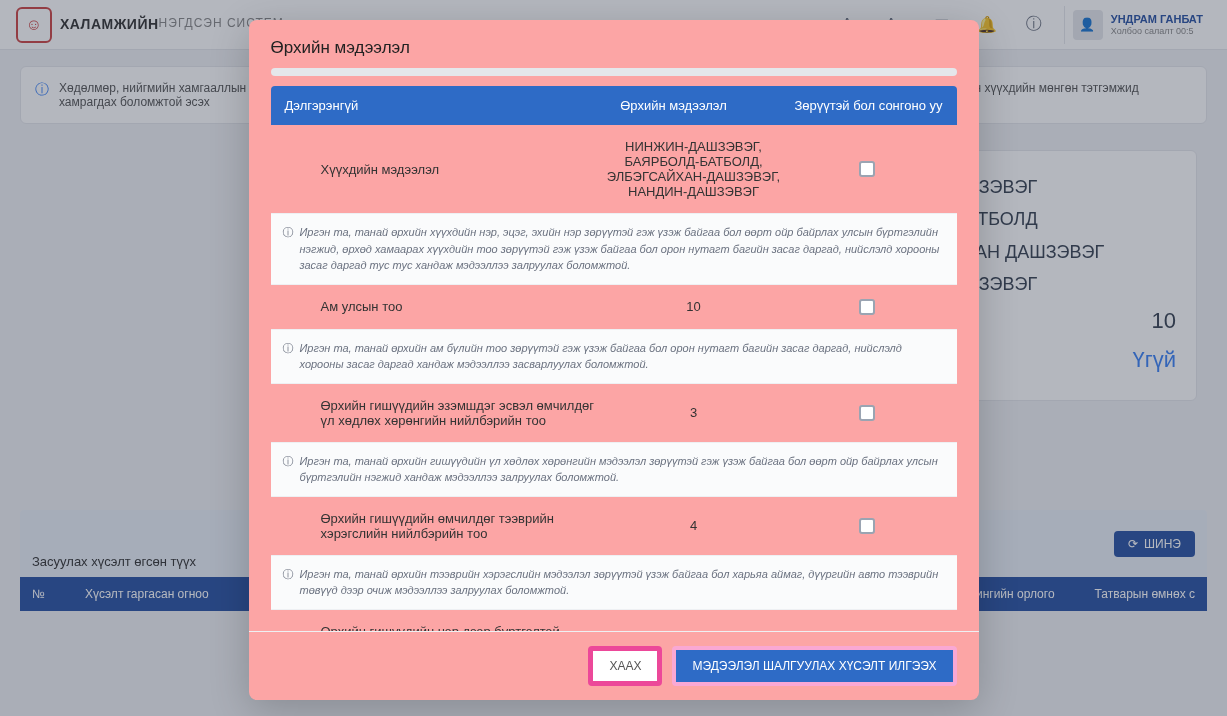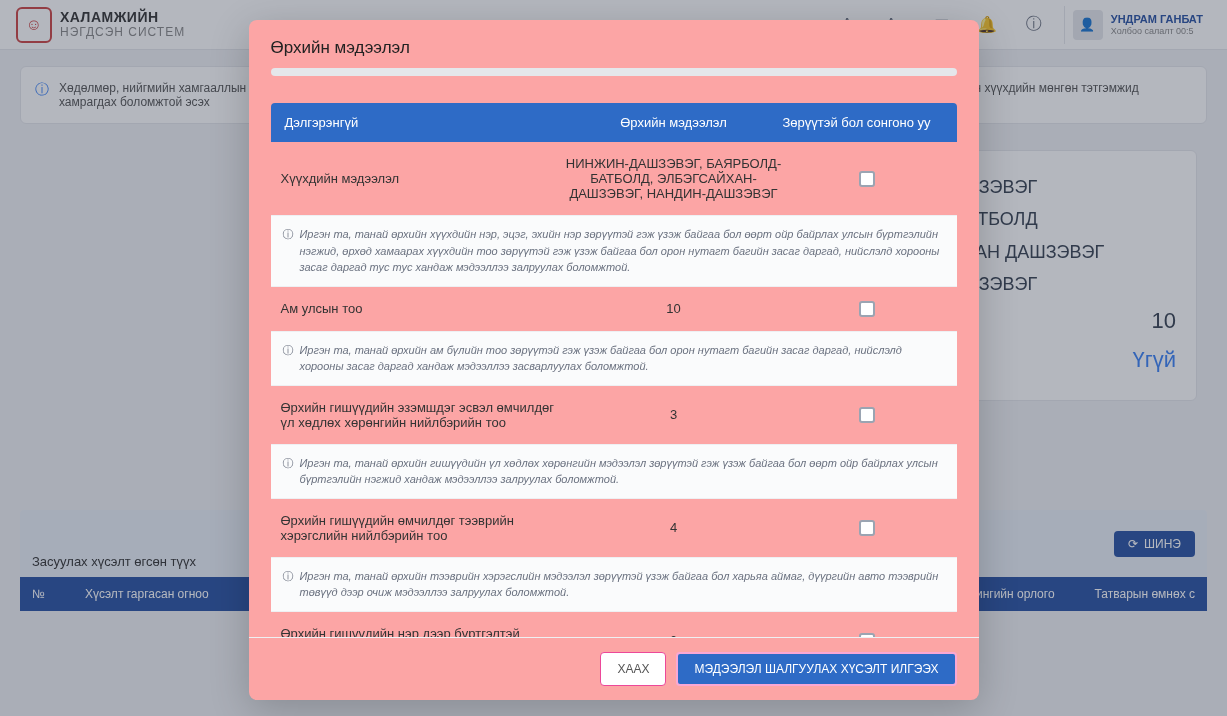--- a/index.html
+++ b/index.html
@@ -2,21 +2,21 @@
 <html><head>
 <meta charset="utf-8">
 <style>
   * { box-sizing: border-box; margin: 0; padding: 0; }
   body { font-family: Arial, sans-serif; background: #f0f2f5; font-size: 13px; color: #333; width: 1227px; height: 716px; overflow: hidden; position: relative; }
 
   
   .topbar { background: #fff; height: 50px; display: flex; align-items: center; padding: 0 16px; border-bottom: 1px solid #e5e7eb; }
   .logo { display: flex; align-items: center; gap: 8px; }
   .logo-icon { width: 36px; height: 36px; border: 2px solid #c44; border-radius: 6px; display: flex; align-items: center; justify-content: center; font-size: 16px; color:#c44;}
-  .logo-text { display: flex; flex-direction: column; line-height: 1.1; }
+  .logo-text { display: flex; flex-direction: row; line-height: 1.1; }
   .logo-title { font-weight: bold; font-size: 14px; color: #333; letter-spacing: .5px;}
   .logo-sub { font-size: 12px; color: #888; letter-spacing: 1px; text-align: center;}
   .topbar-right { margin-left: auto; display: flex; align-items: center; gap: 14px; }
   .top-icon { width: 32px; height: 32px; border-radius: 6px; display:flex; align-items:center; justify-content:center; color:#6b7280; font-size:16px;}
   .user-box { display:flex; align-items:center; gap:8px; padding:4px 8px; border-left:1px solid #e5e7eb;}
   .user-avatar{ width:30px; height:30px; background:#e5e7eb; border-radius:4px; display:flex; align-items:center; justify-content:center;}
   .user-info{ display:flex; flex-direction:column; line-height:1.2;}
   .user-name{ font-size:11px; font-weight:bold; color:#2952a3;}
   .user-sub{ font-size:9px; color:#888;}
 
@@ -33,35 +33,35 @@
   .refresh-btn{ background:#2952a3; color:#fff; padding:6px 14px; border-radius:4px; display:flex; align-items:center; gap:6px; font-size:12px;}
   .history-head{ background:#2952a3; color:#fff; display:flex; padding:10px 12px; font-size:12px; gap:40px;}
 
   
   .overlay{ position:absolute; inset:0; background:rgba(40,50,70,0.35);}
   .modal{ position:absolute; left:50%; top:20px; transform:translateX(-50%); width:730px; background:#fca5a5; border-radius:8px; box-shadow:0 10px 40px rgba(0,0,0,.2); display:flex; flex-direction:column; max-height:680px;}
   .modal-header{ padding:18px 22px 10px; }
   .modal-title{ font-size:17px; color:#222; font-weight:500;}
   .progress{ height:8px; background:#e5e7eb; margin:10px 0 0; border-radius:4px;}
   .modal-body{ overflow-y:auto; padding:0 22px; flex:1;}
-  .thead{ background:#2e6bc6; color:#fff; display:flex; padding:12px 14px; font-size:13px; border-radius:4px 4px 0 0; margin-top:17px;}
+  .thead{ background:#2e6bc6; color:#fff; display:flex; padding:12px 14px; font-size:13px; border-radius:4px 4px 0 0; margin-top:0;}
   .th1{ flex:0 0 280px;}
   .th2{ flex:1; text-align:center;}
-  .th3{ flex:0 0 160px; text-align:left;}
+  .th3{ flex:0 0 160px; text-align:right;}
   .row{ display:flex; align-items:center; padding:14px 10px; font-size:13px; border-bottom:1px solid #eef0f3;}
-  .c1{ flex:0 0 280px; color:#333;}
+  .c1{ flex:0 0 280px; color:#333;margin-left:40px;}
   .c2{ flex:1; text-align:center; color:#333;}
   .c3{ flex:0 0 160px; display:flex; justify-content:center;}
   .checkbox{ width:16px; height:16px; border:2px solid #9aa4b2; border-radius:3px; background:#fff;}
   .hint{ background:#fafbfc; padding:10px 12px; font-size:11px; font-style:italic; color:#6b7280; border-bottom:1px solid #eef0f3; display:flex; gap:6px; line-height:1.5;}
   .hint-icon{ font-style:normal; color:#6b7280; flex-shrink:0;}
   .modal-footer{ padding:14px 22px; display:flex; justify-content:flex-end; gap:10px; border-top:1px solid #eef0f3;}
   .btn{ padding:8px 16px; font-size:12px; border-radius:4px; cursor:pointer;}
-  .btn-secondary{ background:#fff; border:1px solid #ec4899; color:#555;}
-  .btn-primary{ background:#2e6bc6; border:2px solid #f9a8d4; color:#fff; font-weight:500;}
+  .btn-secondary{ background:#fff; border:5px solid #ec4899; color:#555;}
+  .btn-primary{ background:#2e6bc6; border:4px solid #f9a8d4; color:#fff; font-weight:500;}
 
   .modal-body::-webkit-scrollbar{ width:6px;}
   .modal-body::-webkit-scrollbar-thumb{ background:#2e6bc6; border-radius:3px;}
 </style>
 </head>
 <body>
 
 <div class="topbar">
   <div class="logo">
     <div class="logo-icon">☺</div>

